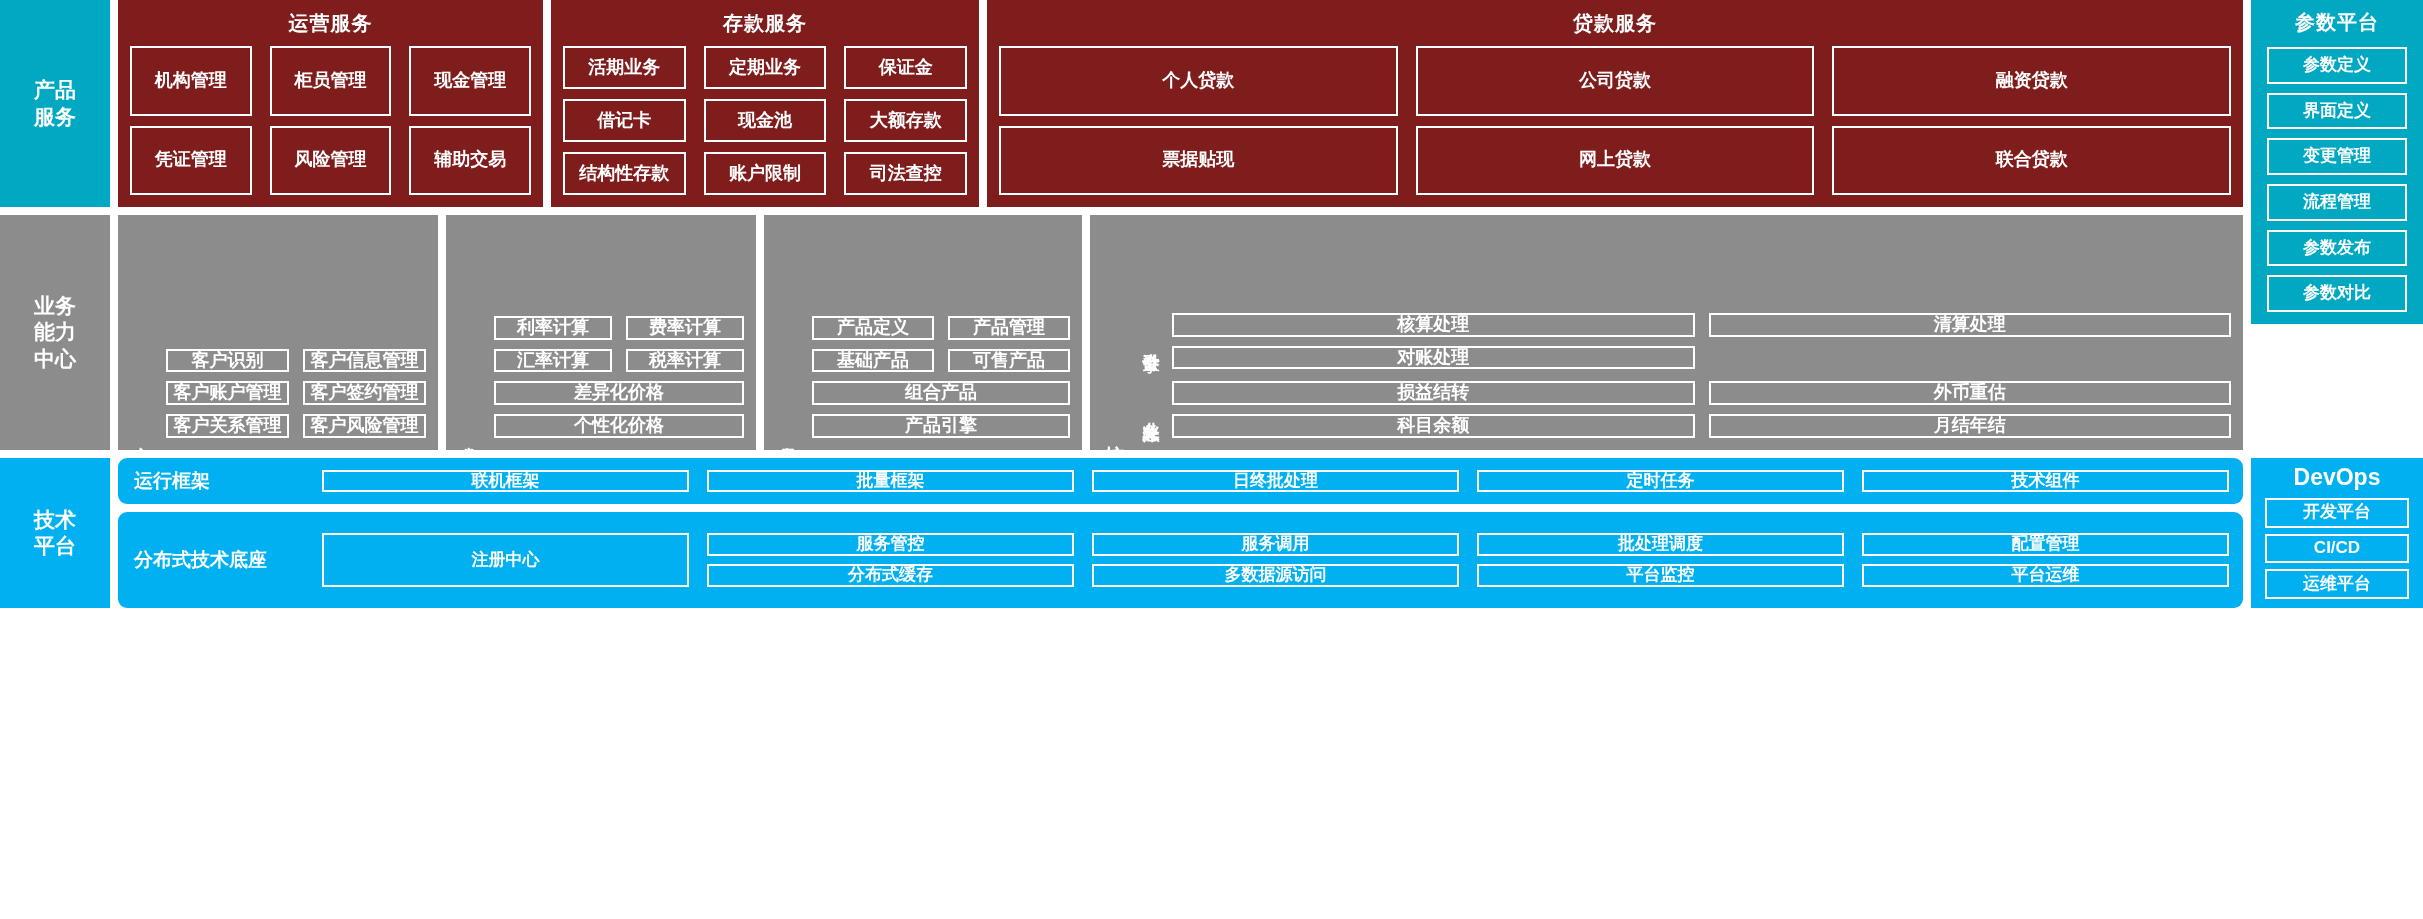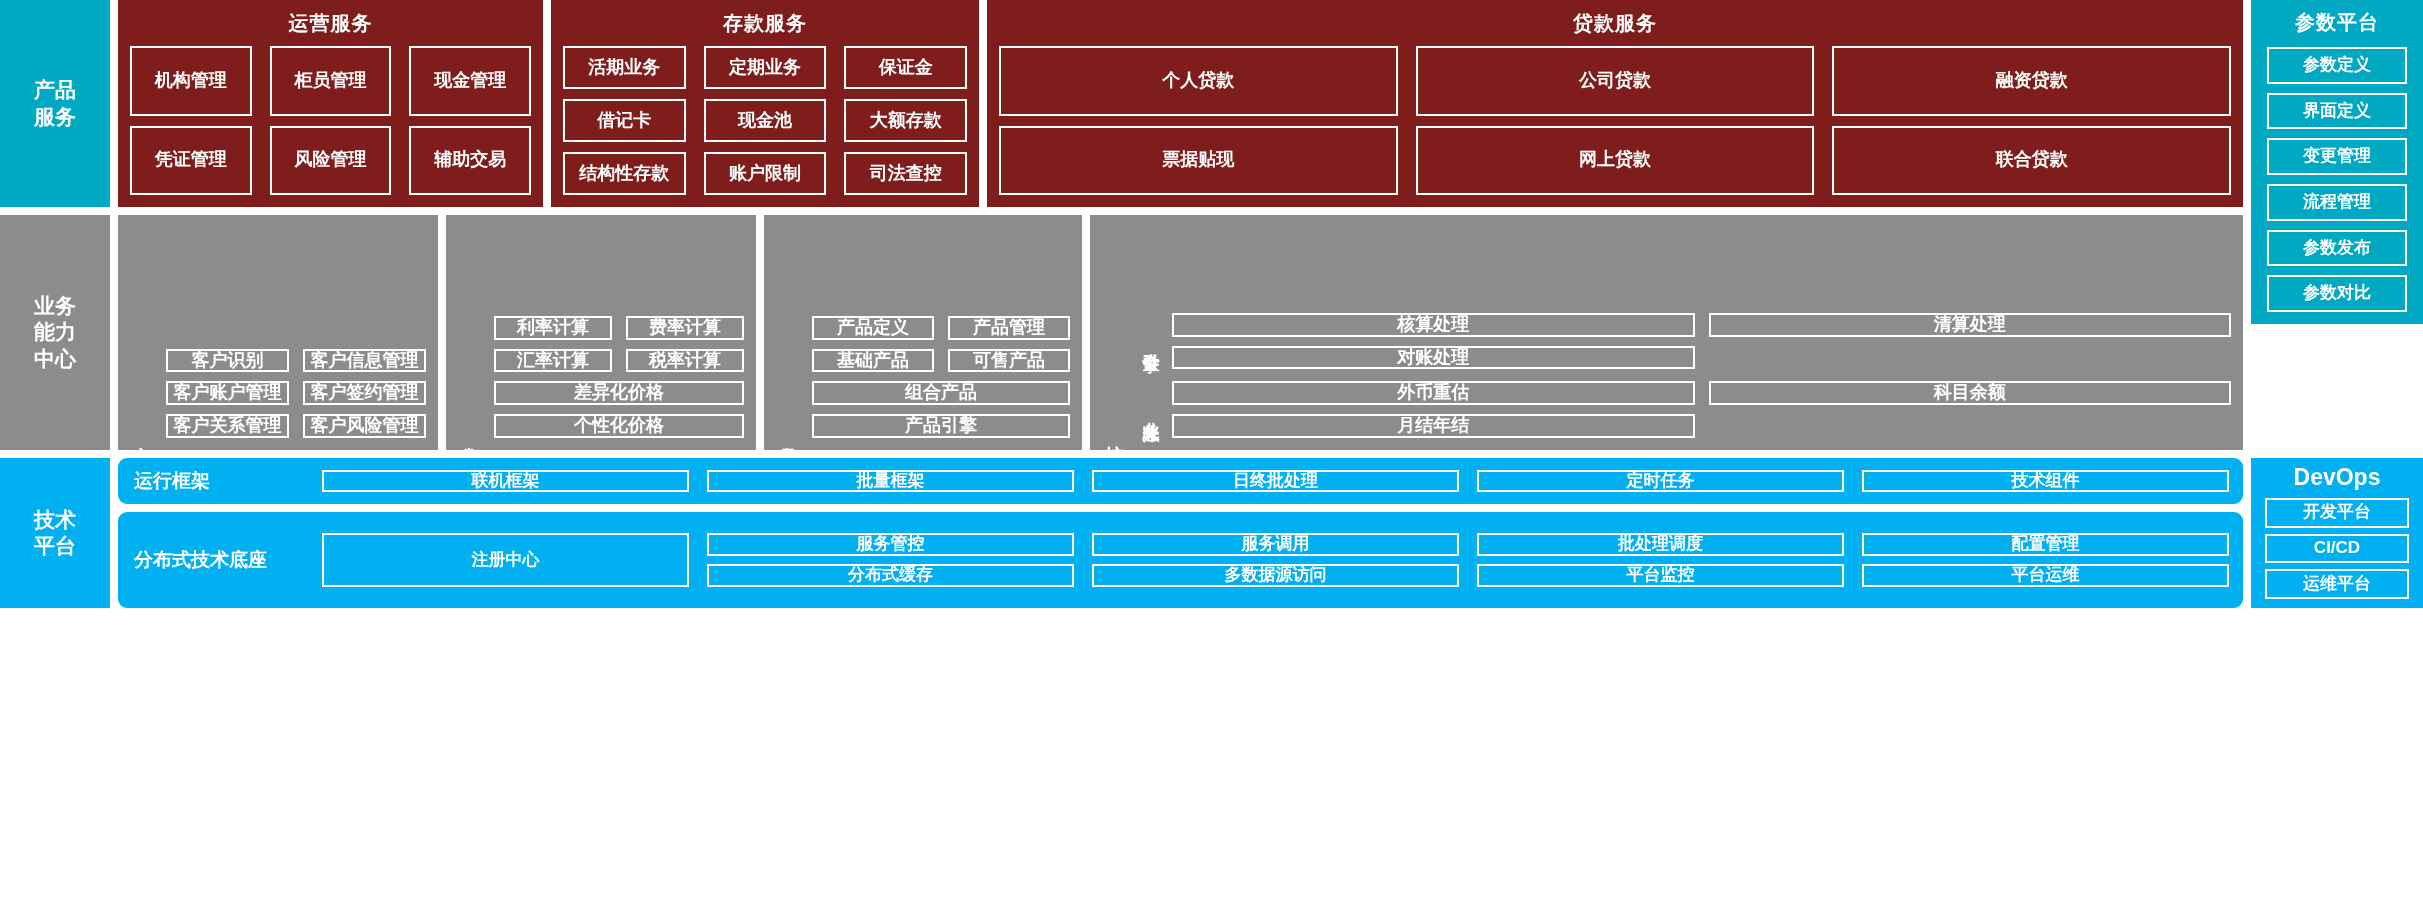--- a/index.html
+++ b/index.html
@@ -258,20 +258,21 @@
             <div class="cap-grid">
               <div class="cell">核算处理</div>
               <div class="cell">清算处理</div>
               <div class="cell">对账处理</div>
             </div>
           </div>
 
           <div class="acct-sub">
             <div class="vlabel small">业务总账</div>
             <div class="cap-grid">
+              <div class="cell">损益结转</div>
               <div class="cell">外币重估</div>
               <div class="cell">科目余额</div>
               <div class="cell">月结年结</div>
             </div>
           </div>
 
         </div>
       </div>
 
     </div>

